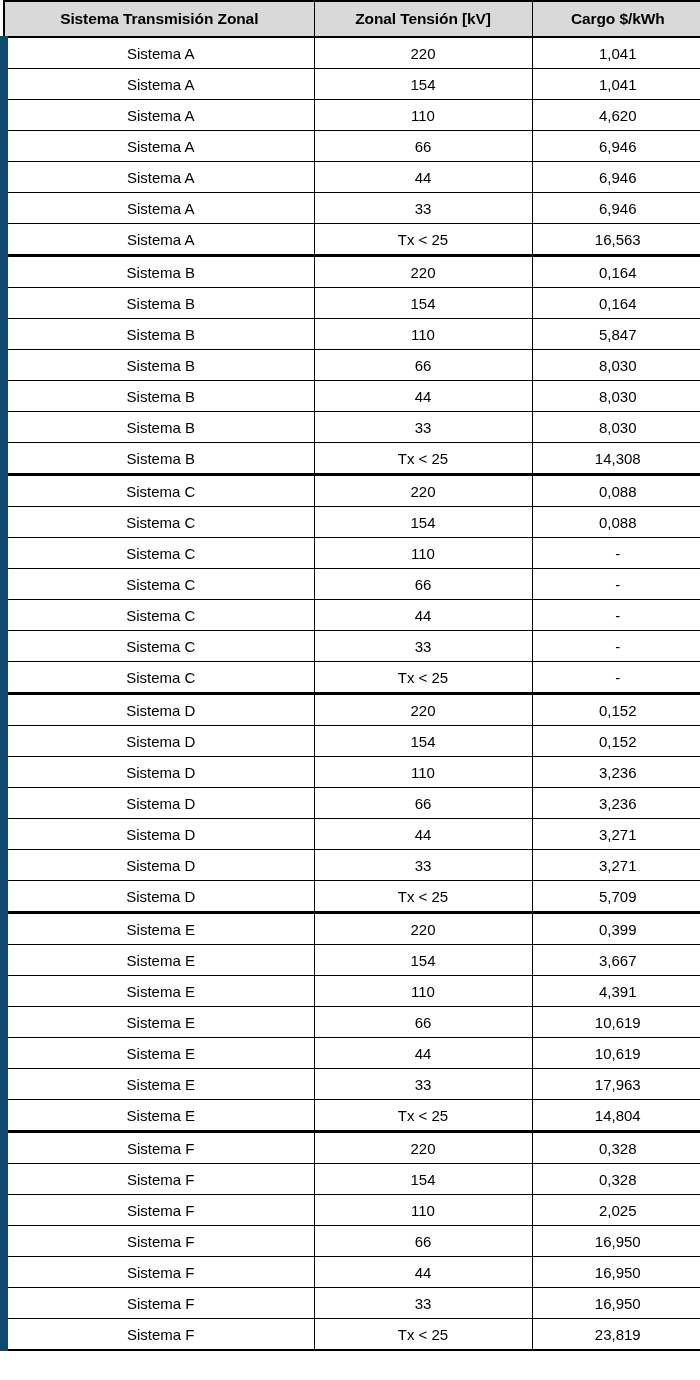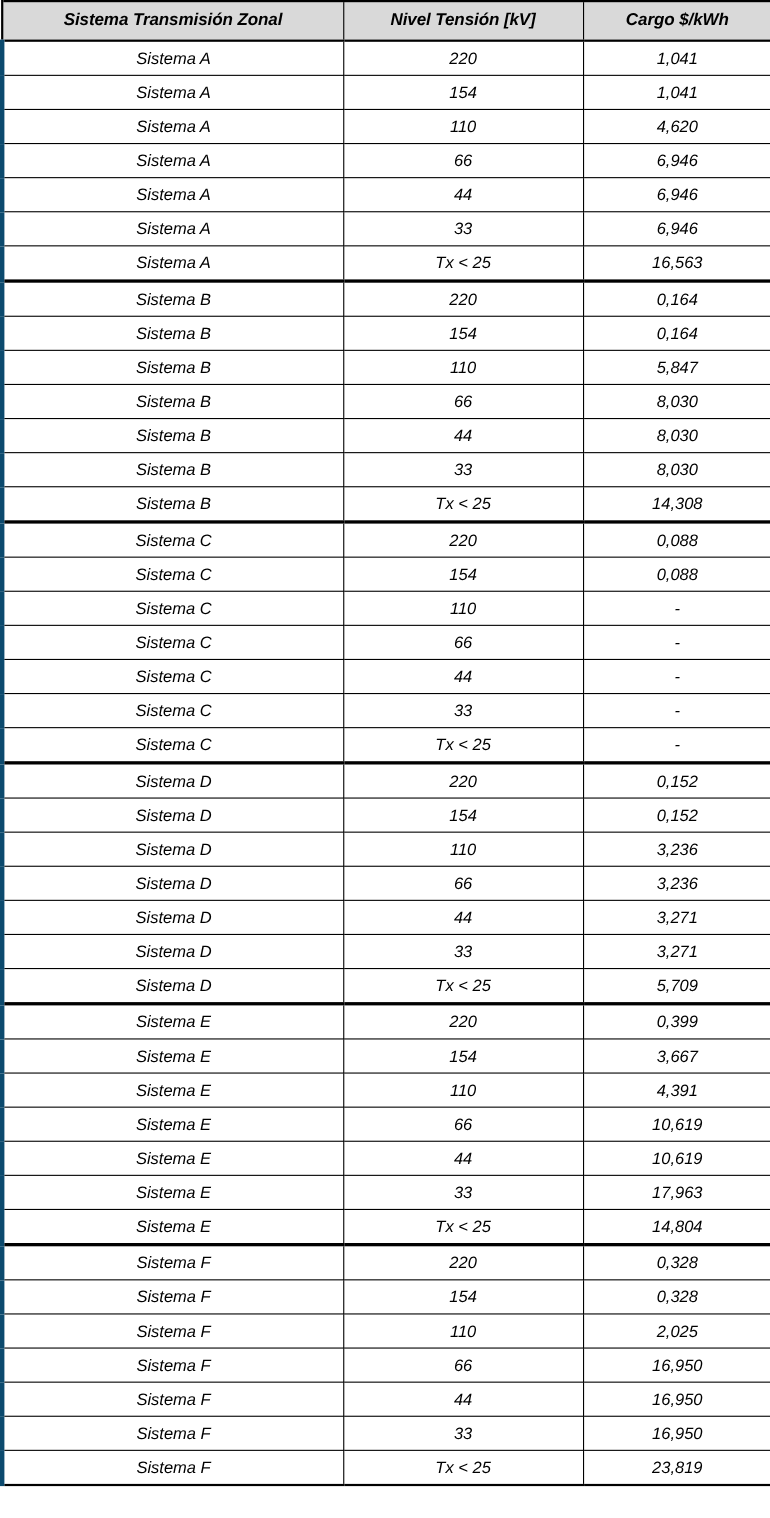--- a/index.html
+++ b/index.html
@@ -9,21 +9,20 @@
   }
   body {
     width: 700px;
     height: 1380px;
     font-family: "Liberation Sans", sans-serif;
     color: #000000;
   }
   .table-wrap {
     width: 664px;
     box-sizing: border-box;
-    font-style: italic;
   }
   table.zonal {
     width: 700px;
     border-collapse: collapse;
     table-layout: fixed;
     border: 2px solid #000000;
   }
   table.zonal col.c1 { width: 310px; }
   table.zonal col.c2 { width: 218px; }
   table.zonal col.c3 { width: 172px; }
@@ -42,21 +41,21 @@
   table.zonal thead th.hd3 { border-right: 2px solid #737373; }
 
   table.zonal tbody td {
     font-size: 15px;
     text-align: center;
     padding: 5px 4px;
     border: 1px solid #000000;
     height: 20px;
     background: #ffffff;
   }
-  table.zonal tbody td.col1 { border-left: 4px solid #0c4a6e; margin-top: 40px; }
+  table.zonal tbody td.col1 { border-left: 8px solid #0c4a6e; margin-top: 40px; }
   table.zonal tbody td.col3 { border-right: 2px solid #737373; }
 
   
   table.zonal tr.group-end td {
     border-bottom: 3px solid #000000;
   }
   table.zonal tr.last-row td {
     border-bottom: 2px solid #000000;
   }
 </style>
@@ -66,21 +65,21 @@
 <div class="table-wrap">
   <table class="zonal">
     <colgroup>
       <col class="c1">
       <col class="c2">
       <col class="c3">
     </colgroup>
     <thead>
       <tr>
         <th class="hd1">Sistema Transmisión Zonal</th>
-        <th class="hd2">Nivel Tensión [kV]</th>
+        <th class="hd2">Zonal Tensión [kV]</th>
         <th class="hd3">Cargo $/kWh</th>
       </tr>
     </thead>
     <tbody id="tbody">
         <tr>
           <td class="col1">Sistema A</td>
           <td class="col2">220</td>
           <td class="col3">1,041</td>
         </tr>
         <tr>

